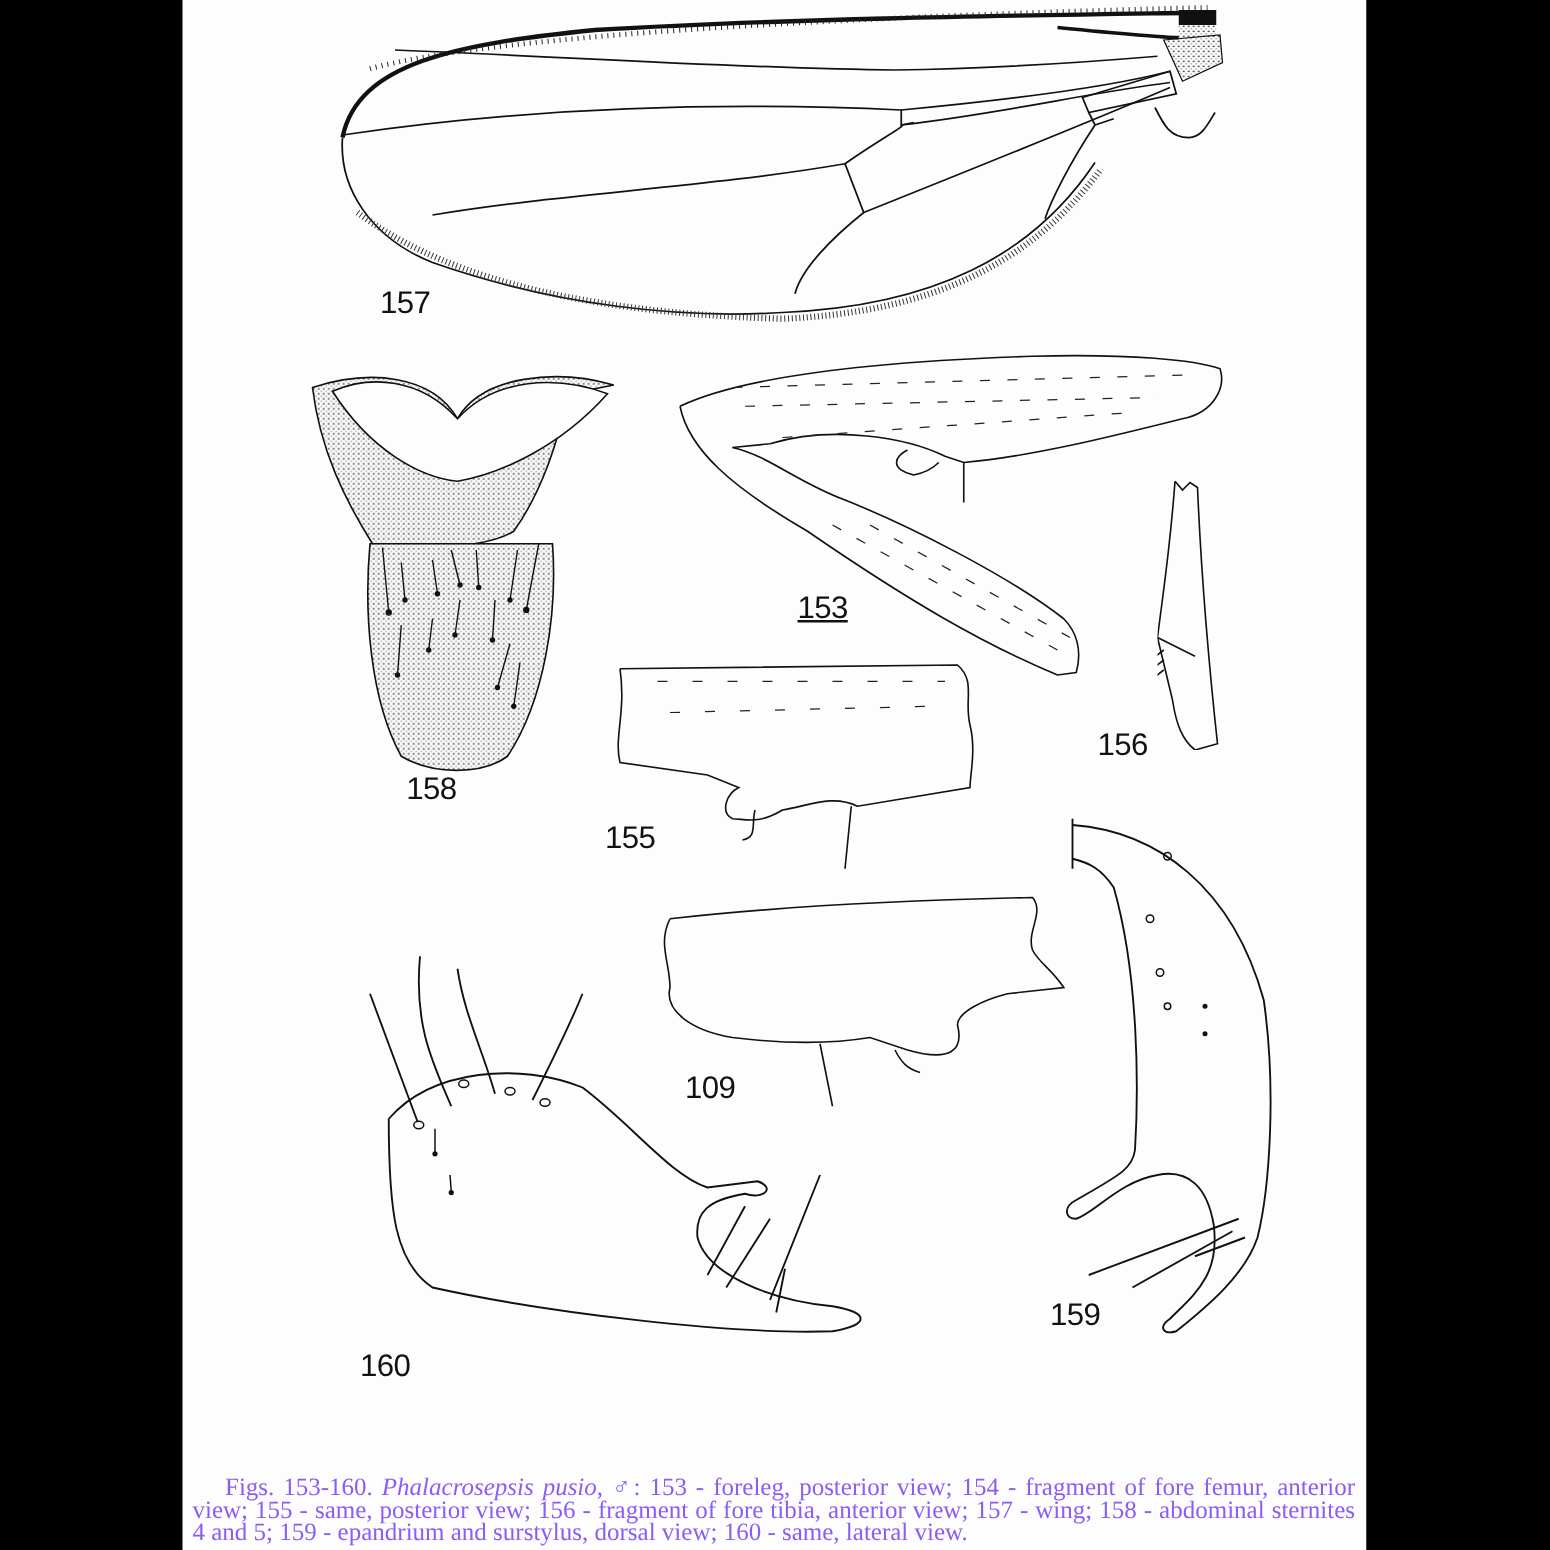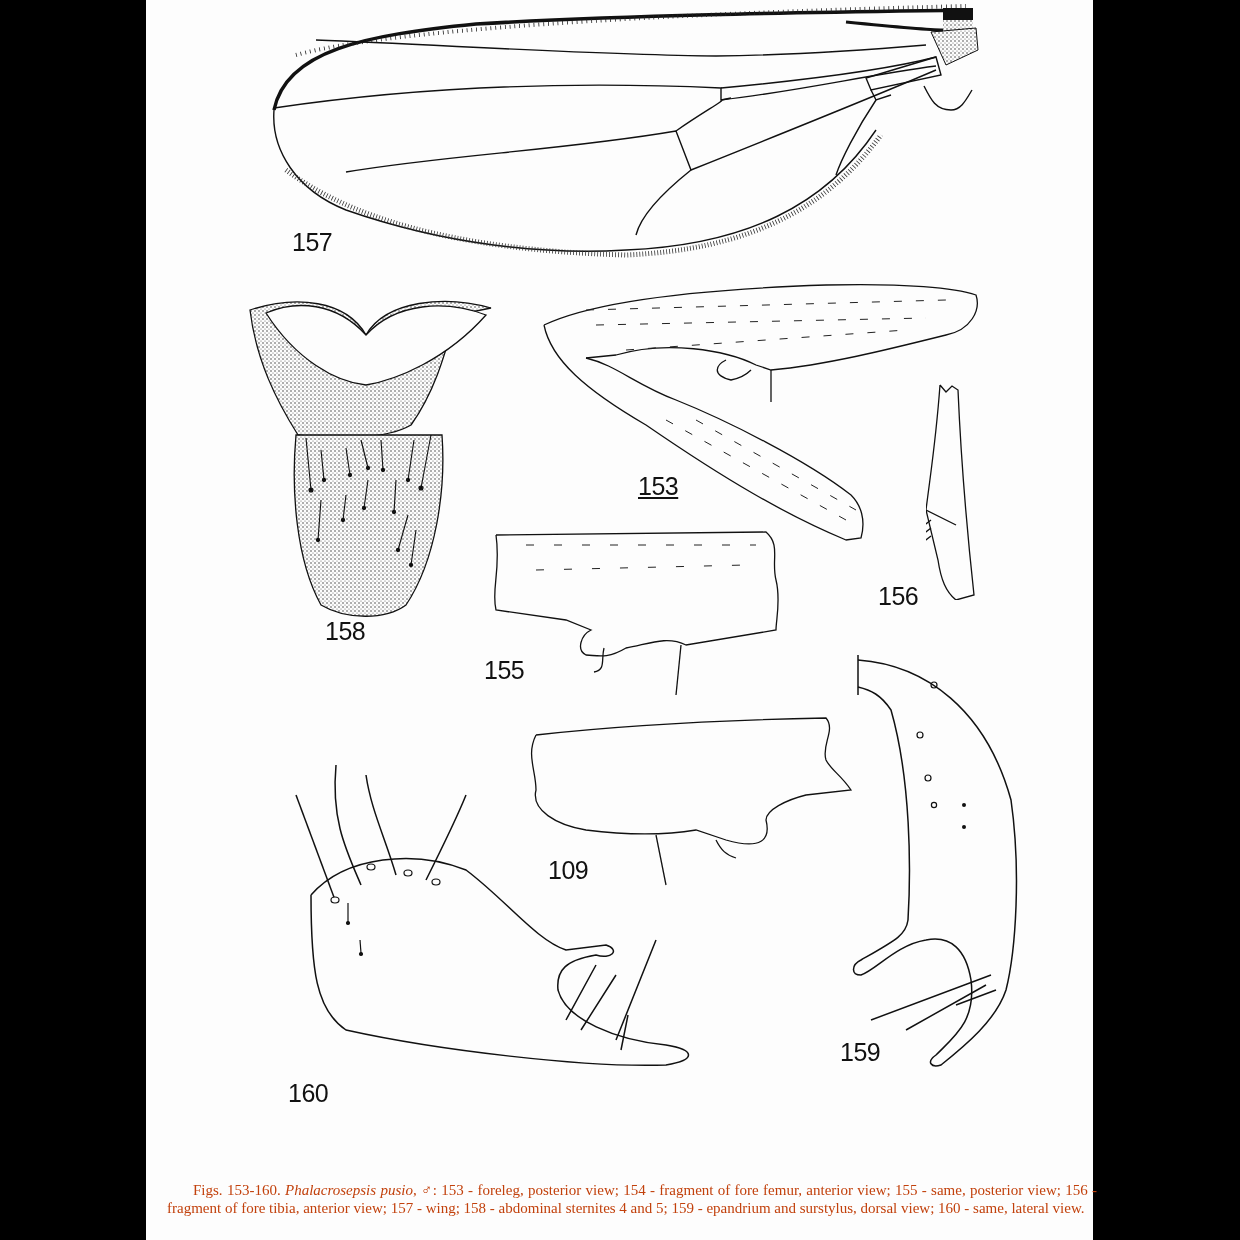--- a/index.html
+++ b/index.html
@@ -9,22 +9,22 @@
     background: #fdfdfd;
   }
   .plate { position: absolute; left: 0; top: 0; width: 947px; height: 1170px; }
   .plate svg { position: absolute; left: 0; top: 0; }
   .fig-label {
     position: absolute; font-family: "Liberation Sans", sans-serif;
     font-size: 25px; color: #111; letter-spacing: -0.5px;
   }
   .caption {
     position: absolute; left: 8px; top: 1181px; width: 930px;
-    font-family: "Liberation Serif", serif; font-size: 15px; line-height: 18px;
-    color: #c2410c; text-align: justify; margin-left: 13px;
+    font-family: "Liberation Serif", serif; font-size: 20px; line-height: 18px;
+    color: #8b5cf6; text-align: justify;
   }
   .caption .it { font-style: italic; }
   .caption .ind { display: inline-block; width: 26px; }
 </style>
 </head>
 <body>
 
 <div class="page">
   <div class="plate">
 
@@ -61,21 +61,21 @@
         <path d="M790 57 L 795 75 L 725 90 L 720 78 Z"></path>
 
         <path d="M778 86 C 785 100, 790 110, 805 110 C 815 110, 820 100, 826 90"></path>
       </g>
 
       <rect x="797" y="8" width="30" height="12" fill="#111"></rect>
       <rect x="797" y="20" width="30" height="10" fill="url(#stip)"></rect>
       <path d="M785 32 L 830 28 L 832 50 L 800 65 Z" fill="url(#stip)" stroke="#111" stroke-width="1"></path>
       <path d="M700 22 C 740 26, 780 30, 797 30" stroke="#111" stroke-width="3" fill="none"></path>
     </svg>
-    <div class="fig-label" style="left:146px;top:228px;">157</div>
+    <div class="fig-label" style="left:158px;top:228px;">157</div>
 
     <svg style="left:0;top:290px" width="400" height="340" viewBox="0 0 400 340">
       <g stroke="#111" stroke-width="1.3">
         <path d="M104 20 C 150 5, 200 10, 220 45 C 240 10, 300 5, 345 18 L 310 25 C 300 60, 290 100, 265 135 C 240 150, 180 150, 152 145 C 130 110, 110 70, 104 20 Z" fill="url(#stip)"></path>
         <path d="M120 23 C 150 70, 190 92, 220 95 C 250 90, 300 70, 340 25 C 300 10, 250 12, 220 45 C 190 12, 150 10, 120 23 Z" fill="#fdfdfd"></path>
         <path d="M150 145 L 296 145 C 300 200, 290 270, 260 315 C 240 330, 200 330, 175 315 C 150 270, 145 200, 150 145 Z" fill="url(#stip)"></path>
       </g>
       <g stroke="#111" stroke-width="1.1" fill="#111">
         <line x1="160" y1="148" x2="165" y2="200"></line>
           <circle cx="165" cy="200" r="2"></circle>

